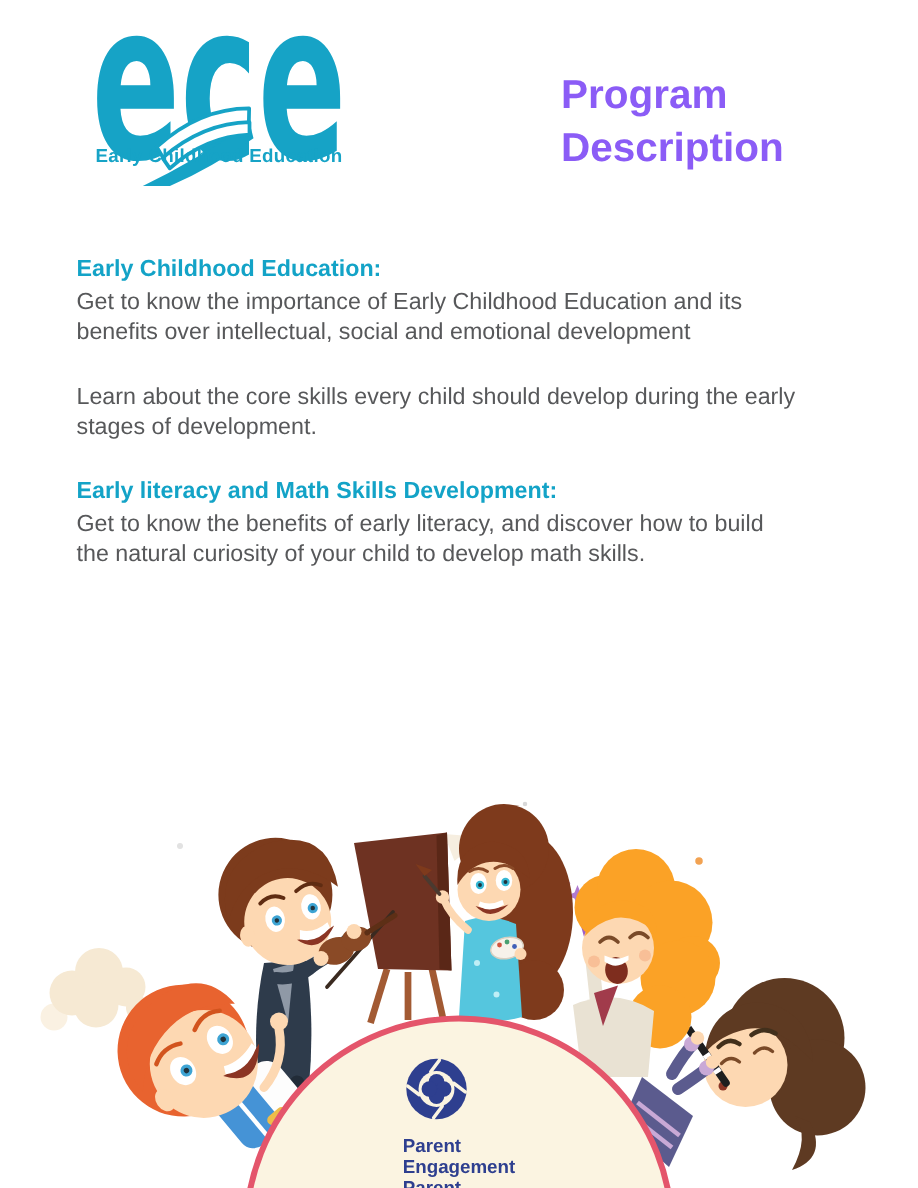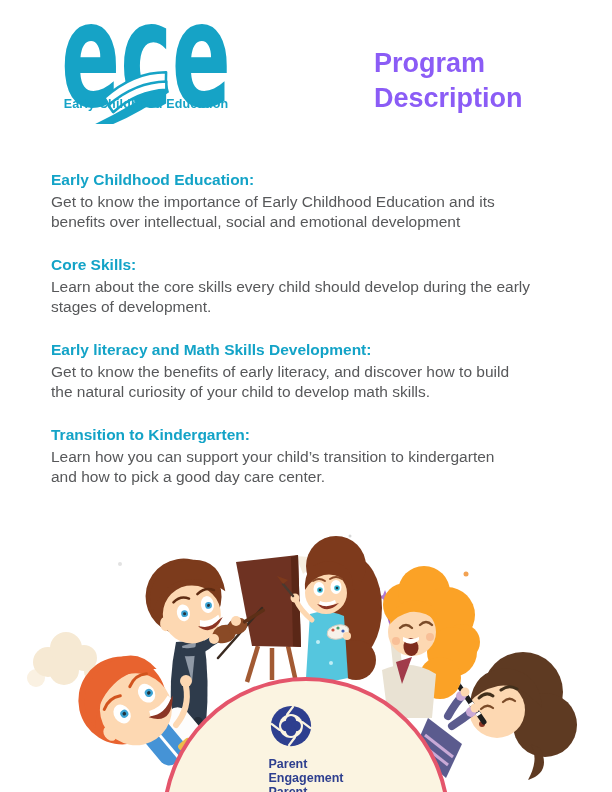--- a/index.html
+++ b/index.html
@@ -80,33 +80,27 @@
 
   <div class="doc-title">Program Description</div>
 
   <div class="sections">
     <div class="section">
       <div class="section-heading">Early Childhood Education:</div>
       <div class="body-line">Get to know the importance of Early Childhood Education and its</div>
       <div class="body-line">benefits over intellectual, social and emotional development</div>
     </div>
     <div class="section">
-      <div class="section-heading">Core Skills:</div>
       <div class="body-line">Learn about the core skills every child should develop during the early</div>
       <div class="body-line">stages of development.</div>
     </div>
     <div class="section">
       <div class="section-heading">Early literacy and Math Skills Development:</div>
       <div class="body-line">Get to know the benefits of early literacy, and discover how to build</div>
       <div class="body-line">the natural curiosity of your child to develop math skills.</div>
-    </div>
-    <div class="section">
-      <div class="section-heading">Transition to Kindergarten:</div>
-      <div class="body-line">Learn how you can support your child’s transition to kindergarten</div>
-      <div class="body-line">and how to pick a good day care center.</div>
     </div>
   </div>
 
   <svg class="kids-svg" viewBox="0 0 612 272">
 
     <g>
       <circle cx="36" cy="158" r="9" fill="#faf1e2"></circle>
       <circle cx="48" cy="142" r="15" fill="#f6e9d3"></circle>
       <circle cx="66" cy="128" r="16" fill="#f6e9d3"></circle>
       <circle cx="84" cy="138" r="13" fill="#f6e9d3"></circle>

